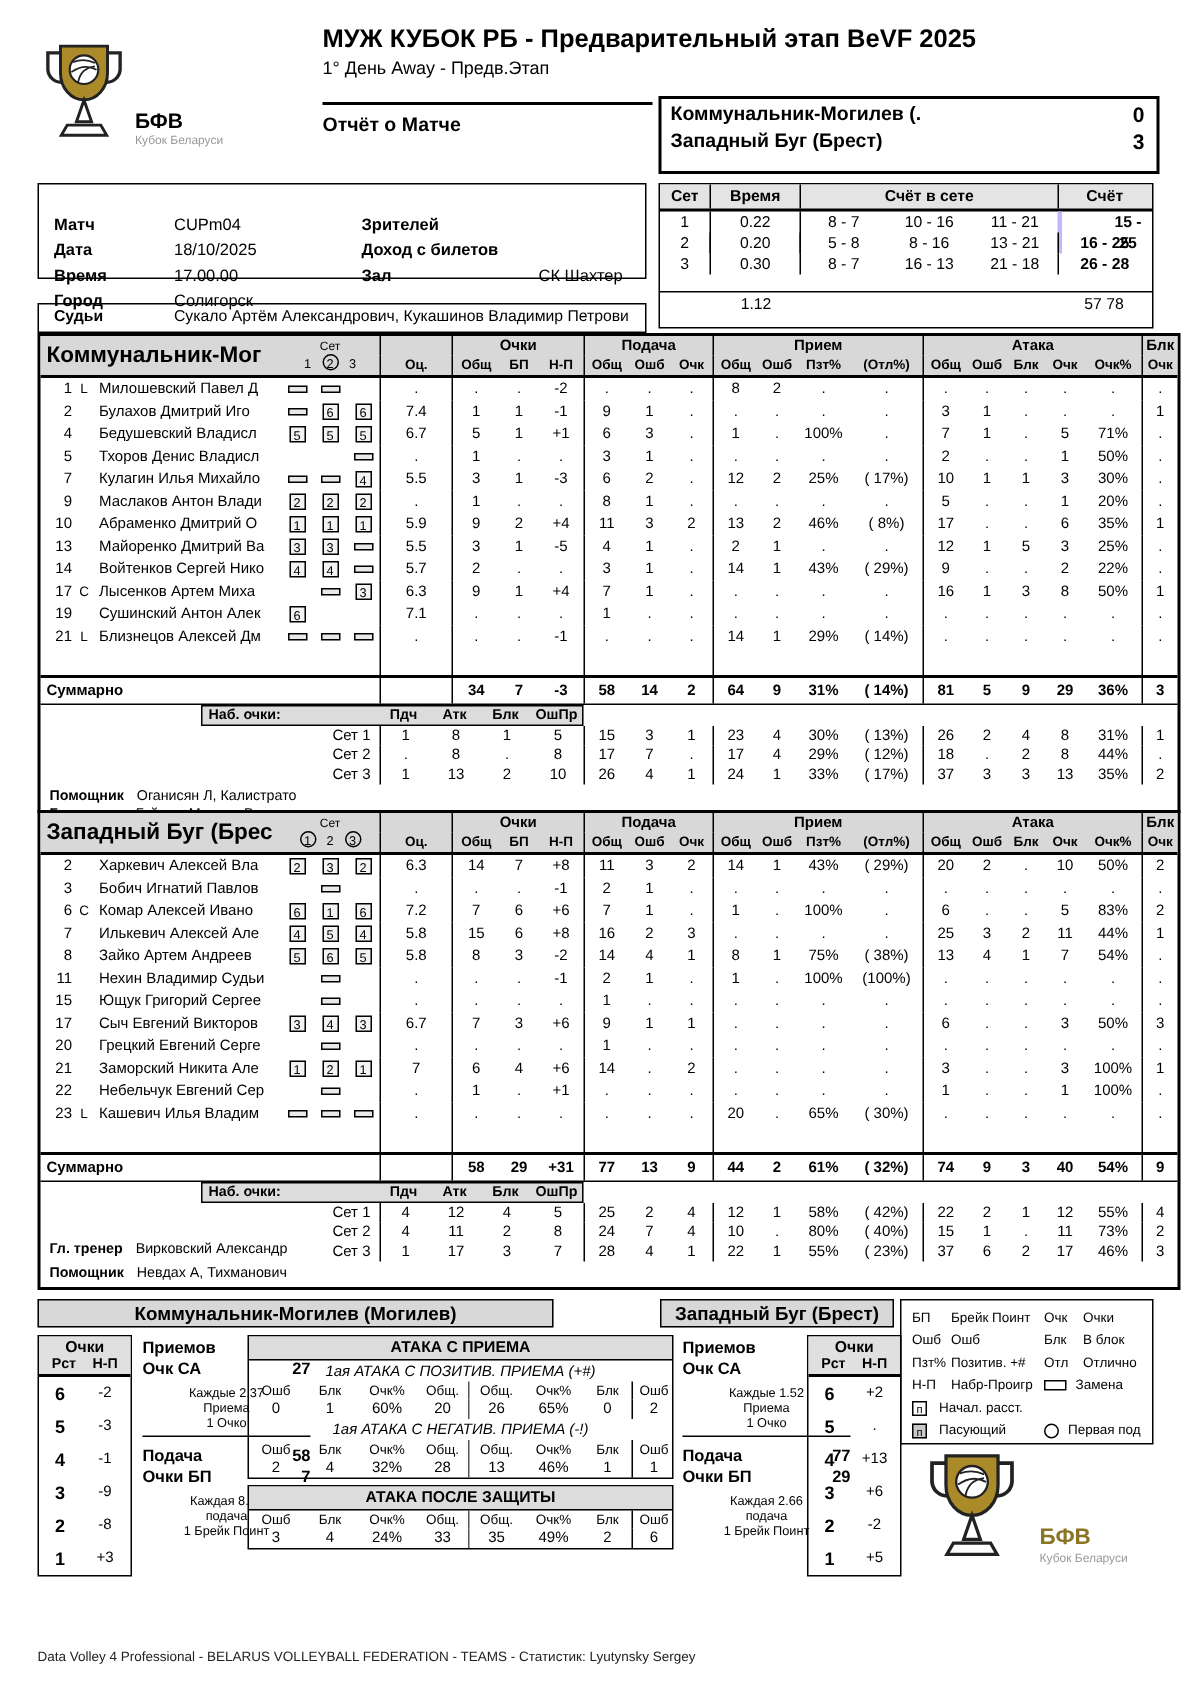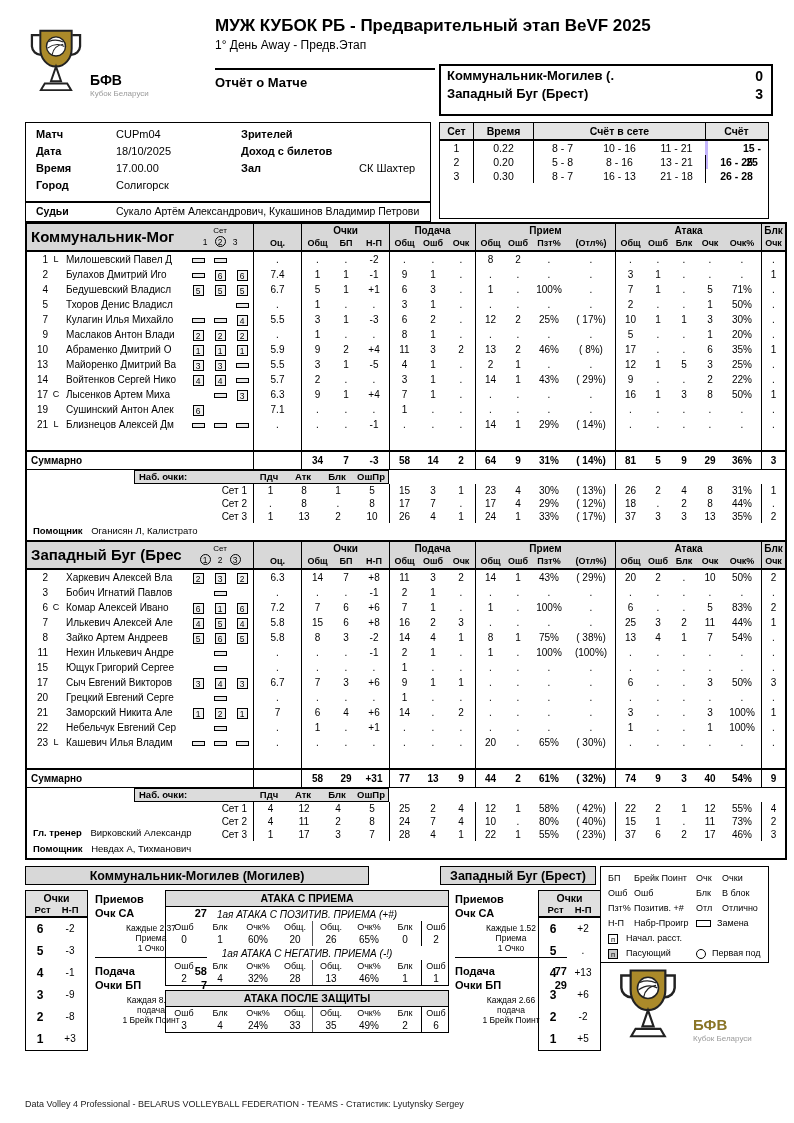--- a/index.html
+++ b/index.html
@@ -11,21 +11,21 @@
   .subtitle{font-size:12px;margin-top:2px;}
   .titlerule{border-top:2px solid #000;width:220px;margin-top:16px;}
   .reportlbl{font-size:13px;font-weight:bold;margin-top:5px;}
   .logo-abbr{font-weight:bold;font-size:14px;color:#000;}
   .logo-cap{font-size:8px;color:#9a9a9a;}
   .scorebox{border:2px solid #000;width:330px;height:48px;}
   .scorerow{display:flex;justify-content:space-between;padding:2px 8px 0 6px;}
   .scorename{font-weight:bold;font-size:13px;}
   .scoreval{font-weight:bold;font-size:14px;}
   
-  .infobox{border:1.5px solid #000;width:406px;height:80px;padding:3px 0 0 10px;box-sizing:border-box;}
+  .infobox{border:1.5px solid #000;width:406px;height:64px;padding:19px 0 0 10px;box-sizing:border-box;}
   .inforow{display:grid;grid-template-columns:80px 125px 118px auto;font-size:11px;height:17px;line-height:17px;}
   .lab{font-weight:bold;}
   .refbox{border:1.5px solid #000;width:406px;height:20px;box-sizing:border-box;
           display:flex;font-size:10.5px;line-height:17px;padding-left:10px;}
   .refbox .lab{width:80px;}
   
   .setsbox{border:1.5px solid #000;width:330px;height:97px;box-sizing:border-box;font-size:10.5px;}
   .setgrid{display:grid;grid-template-columns:34px 60px 57px 57px 57px 62px;}
   .sb-h{background:#e4e4e4;border-bottom:2px solid #000;height:16px;line-height:16px;font-weight:bold;}
   .sb-r{height:14px;line-height:14px;}
@@ -191,20 +191,28 @@
       <span class="sb-c bscore" style="border-left:1px solid #000;">16 - 25</span>
     </div>
       <div class="setgrid sb-r">
       <span class="sb-c vr">3</span>
       <span class="sb-c vr">0.30</span>
       <span class="sb-c">8 - 7</span>
       <span class="sb-c">16 - 13</span>
       <span class="sb-c">21 - 18</span>
       <span class="sb-c bscore" style="border-left:1px solid #000;">26 - 28</span>
     </div>
+    <div class="setgrid sb-f">
+      <span></span>
+      <span class="sb-c">1.12</span>
+      <span></span>
+        <span></span>
+        <span></span>
+      <span class="sb-c">57  78</span>
+    </div>
   </div>
 
   <div class="abs ttable" style="left:25px;top:222px;">
     <div class="tgrid thead">
       <span class="tname" style="grid-column:1/4;grid-row:1/3;">Коммунальник-Мог</span>
       <span class="setblk" style="grid-column:4/7;grid-row:1/3;">
         <span class="setlbl-s">Сет</span>
         <span class="setmark" data-circ="0">1</span><span class="setmark" data-circ="1">2</span><span class="setmark" data-circ="0">3</span>
       </span>
       <span class="bl" style="grid-column:7;grid-row:1;"></span>
@@ -800,21 +808,21 @@
       <span class="ce bl">13</span>
       <span class="ce">4</span>
       <span class="ce">1</span>
       <span class="ce">7</span>
       <span class="ce">54%</span>
       <span class="ce bl">.</span>
     </div>
       <div class="tgrid prow">
       <span class="ce num">11</span>
       <span class="role"></span>
-      <span class="pname">Нехин Илькевич Андре</span>
+      <span class="pname">Нехин Владимир Судьи</span>
       <span class="ce pos"></span>
       <span class="ce pos"><span class="pdash"></span></span>
       <span class="ce pos"></span>
       <span class="ce bl">.</span>
       <span class="ce bl">.</span>
       <span class="ce">.</span>
       <span class="ce">-1</span>
       <span class="ce bl">2</span>
       <span class="ce">1</span>
       <span class="ce">.</span>

